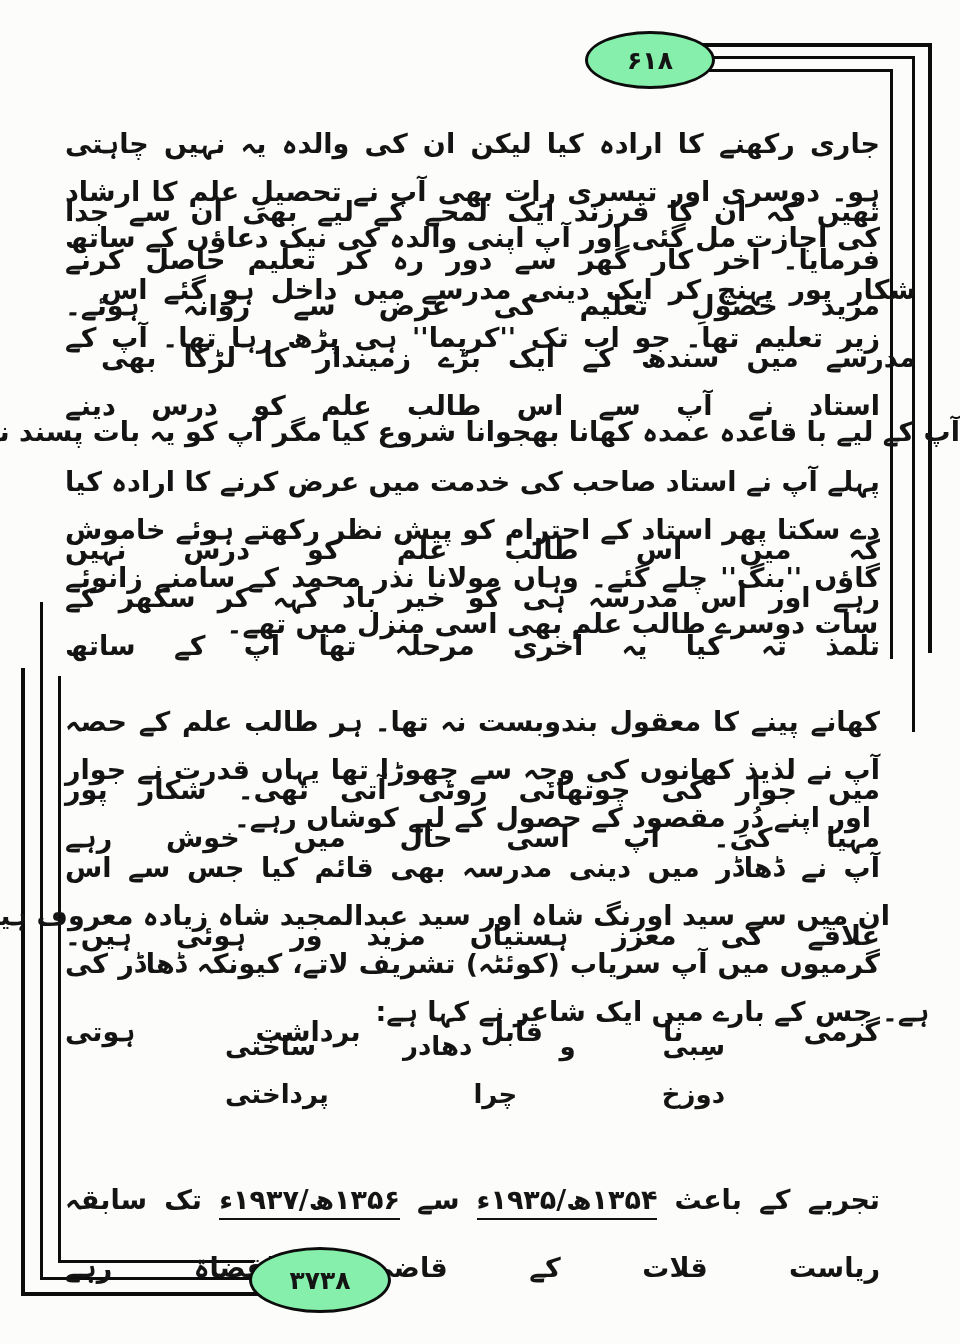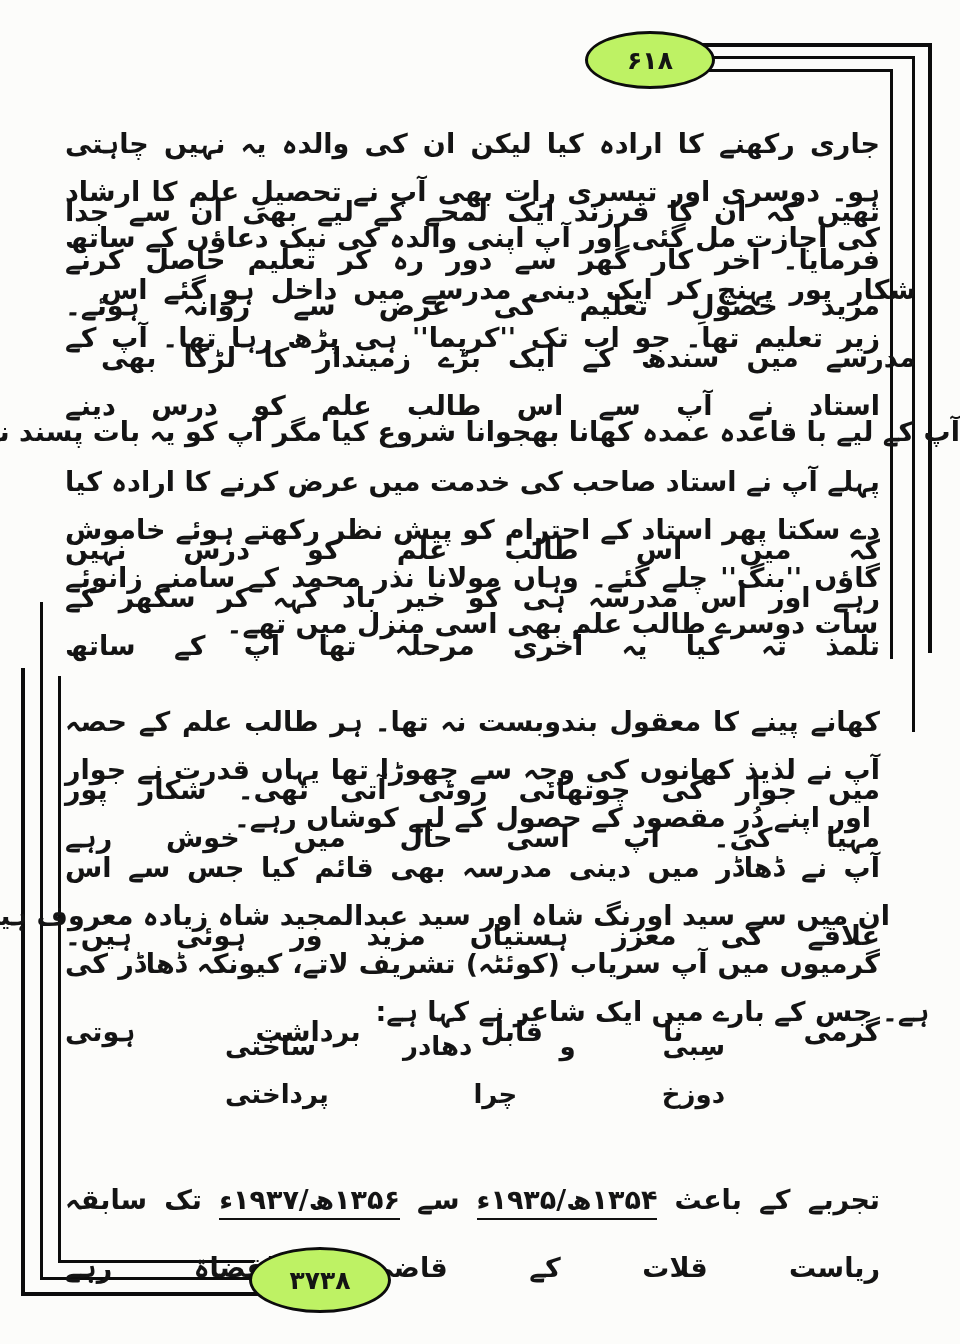--- a/index.html
+++ b/index.html
@@ -9,21 +9,21 @@
     font-family:"DejaVu Sans", sans-serif;
     color:#141414;
     overflow:hidden;
   }
   .page{position:absolute;inset:0;}
   
   .bl{position:absolute;background:#0c0c0c;}
   
   .badge{
     position:absolute;border:3px solid #0c0c0c;border-radius:50%;
-    background:#bef264;display:flex;align-items:center;justify-content:center;
+    background:#86efac;display:flex;align-items:center;justify-content:center;
     font-weight:bold;font-size:25px;letter-spacing:4px;z-index:5;
   }
   
   .line{
     position:absolute;left:65px;width:815px;height:48px;line-height:68px;
     font-size:27px;font-weight:bold;direction:rtl;white-space:nowrap;
   }
   .just{
     white-space:normal;
     text-align:justify;text-align-last:justify;

